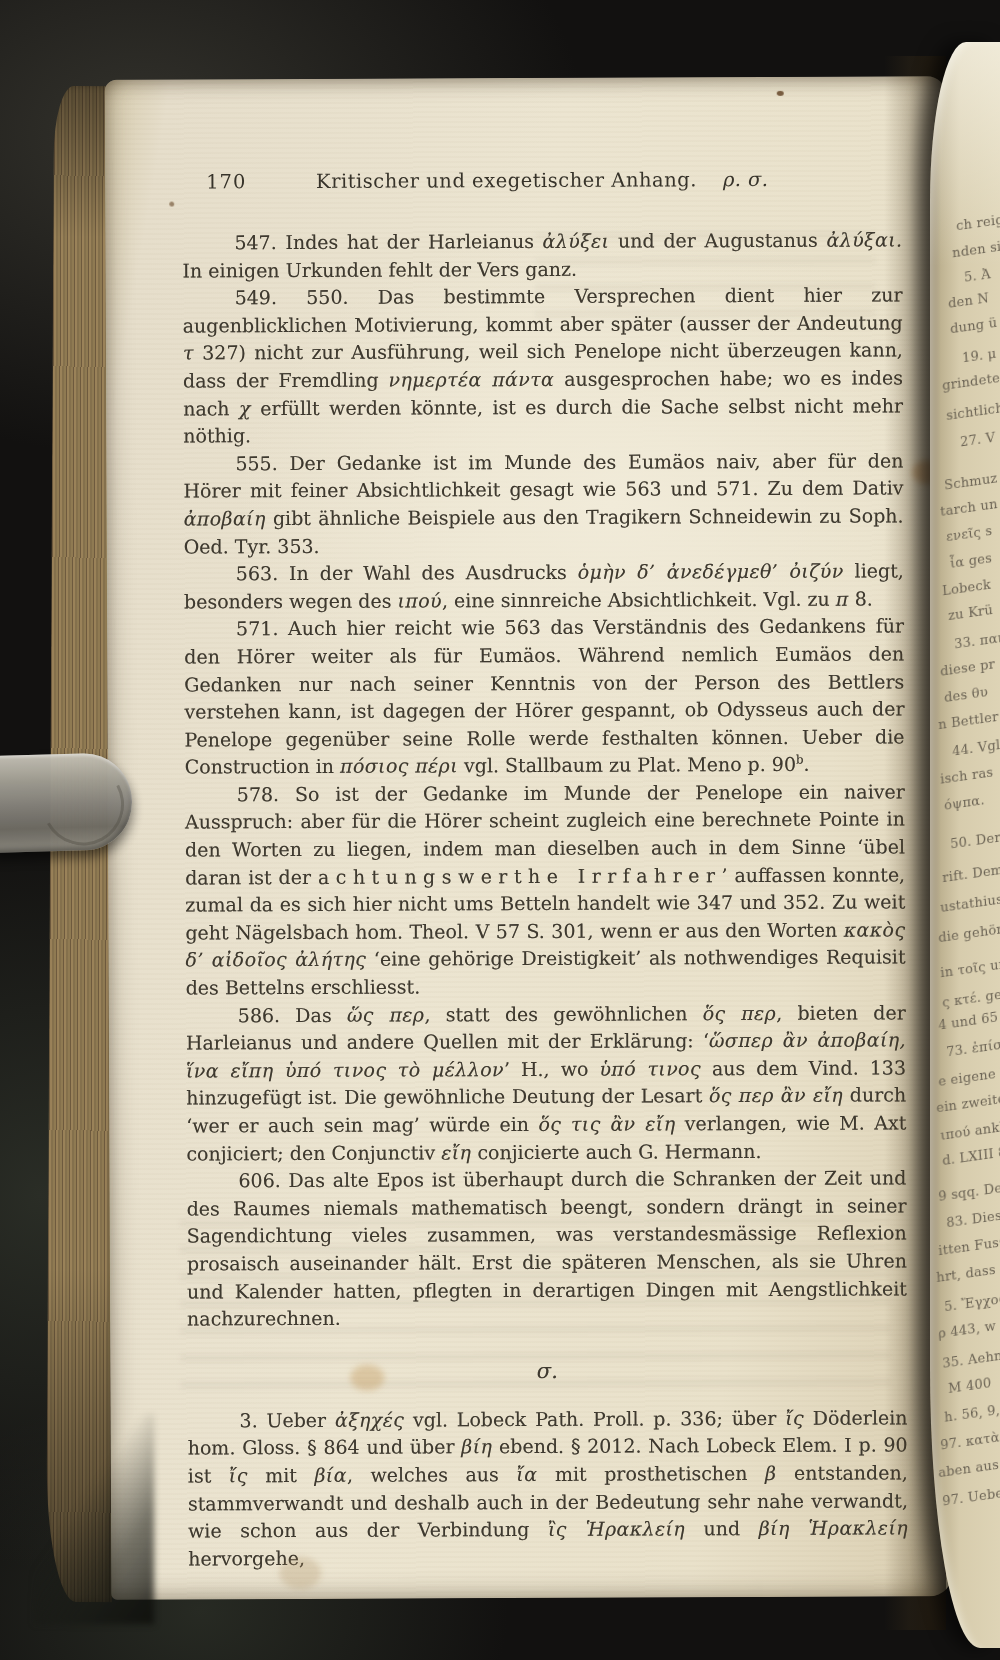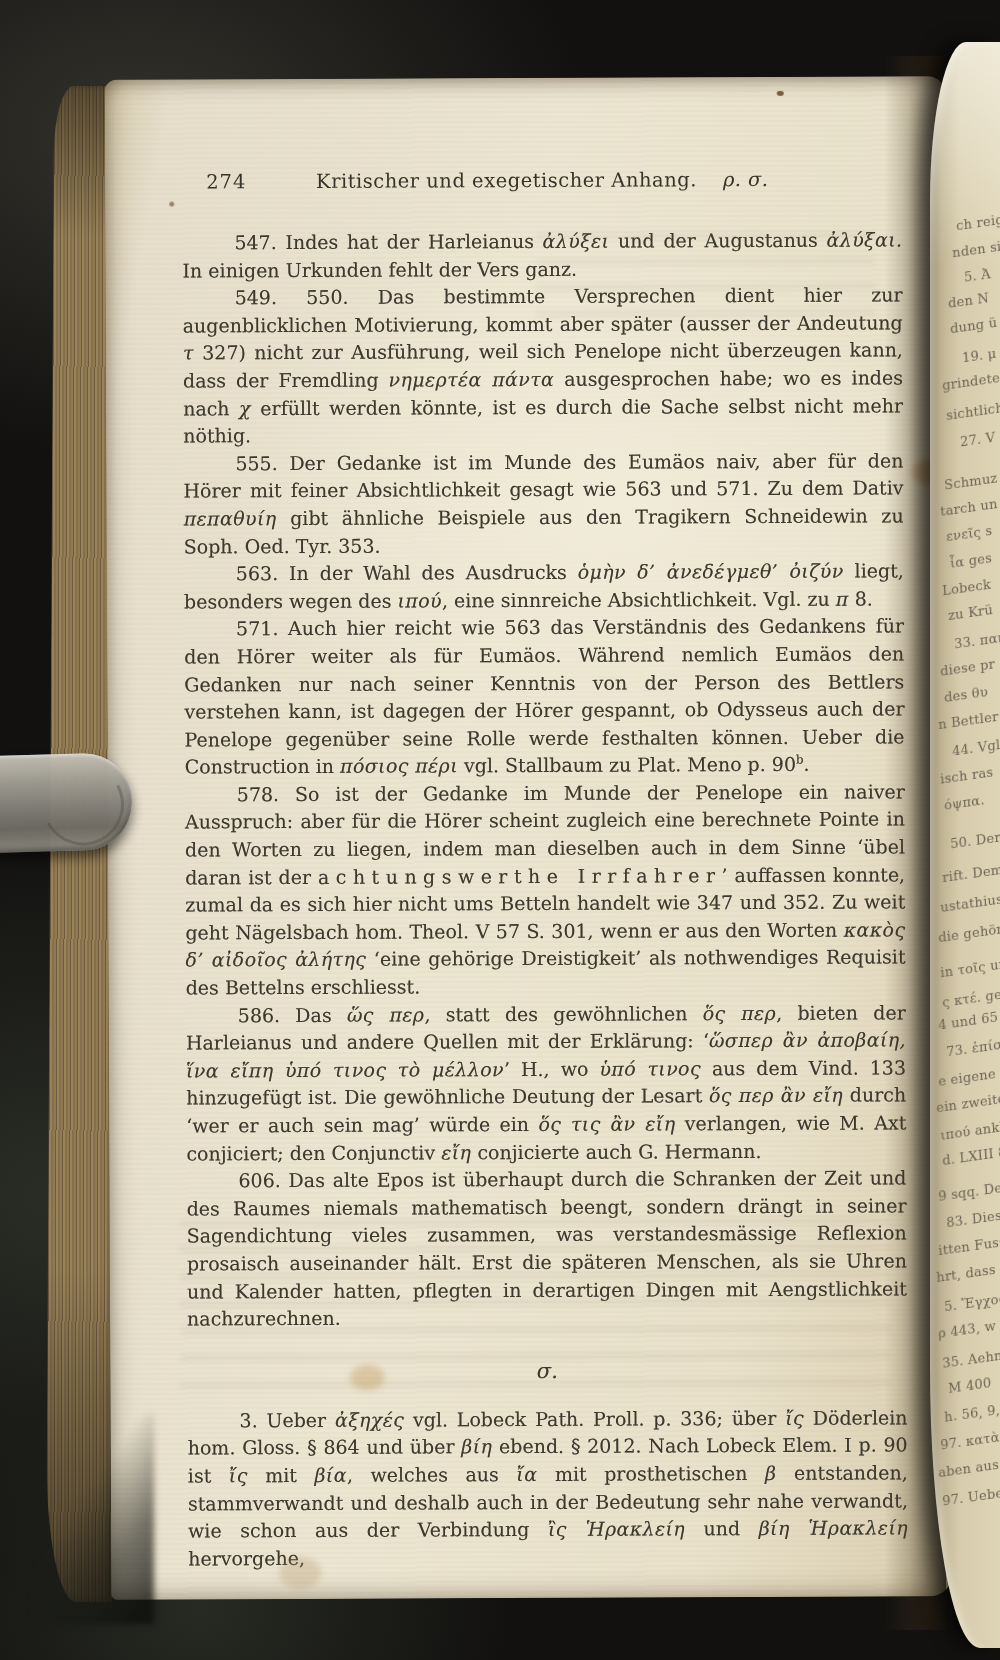--- a/index.html
+++ b/index.html
@@ -127,29 +127,29 @@
 </style>
 </head>
 <body>
 
 <div class="scene">
 
   <div class="stack"></div>
 
   <main class="page">
     <header class="phead">
-      <span class="pageno">274</span>
+      <span class="pageno">170</span>
       <span class="ptitle"><span>Kritischer und exegetischer Anhang.</span><span class="g">ρ. σ.</span></span>
     </header>
 
     <div class="textcol">
       <div id="sec0">
           <p class="para"><span>547. Indes hat der Harleianus </span><span class="g">ἀλύξει</span><span> und der Augustanus </span><span class="g">ἀλύξαι.</span><span> In einigen Urkunden fehlt der Vers ganz.</span></p>
           <p class="para"><span>549. 550. Das bestimmte Versprechen dient hier zur augenblicklichen Motivierung, kommt aber später (ausser der Andeutung </span><span class="g">τ</span><span> 327) nicht zur Ausführung, weil sich Penelope nicht überzeugen kann, dass der Fremdling </span><span class="g">νημερτέα πάντα</span><span> ausgesprochen habe; wo es indes nach </span><span class="g">χ</span><span> erfüllt werden könnte, ist es durch die Sache selbst nicht mehr nöthig.</span></p>
-          <p class="para"><span>555. Der Gedanke ist im Munde des Eumäos naiv, aber für den Hörer mit feiner Absichtlichkeit gesagt wie 563 und 571.  Zu dem Dativ </span><span class="g">πεπαθυίη</span><span> gibt ähnliche Beispiele aus den Tragikern Schneidewin zu Soph. Oed. Tyr. 353.</span></p>
+          <p class="para"><span>555. Der Gedanke ist im Munde des Eumäos naiv, aber für den Hörer mit feiner Absichtlichkeit gesagt wie 563 und 571.  Zu dem Dativ </span><span class="g">ἀποβαίη</span><span> gibt ähnliche Beispiele aus den Tragikern Schneidewin zu Soph. Oed. Tyr. 353.</span></p>
           <p class="para"><span>563. In der Wahl des Ausdrucks </span><span class="g">ὁμὴν δ’ ἀνεδέγμεθ’ ὀιζύν</span><span> liegt, besonders wegen des </span><span class="g">ιπού</span><span>, eine sinnreiche Absichtlichkeit.  Vgl. zu </span><span class="g">π</span><span> 8.</span></p>
           <p class="para"><span>571. Auch hier reicht wie 563 das Verständnis des Gedankens für den Hörer weiter als für Eumäos.  Während nemlich Eumäos den Gedanken nur nach seiner Kenntnis von der Person des Bettlers verstehen kann, ist dagegen der Hörer gespannt, ob Odysseus auch der Penelope gegenüber seine Rolle werde festhalten können.  Ueber die Construction in </span><span class="g">πόσιος πέρι</span><span> vgl. Stallbaum zu Plat. Meno p. 90</span><span class="sup">b</span><span>.</span></p>
           <p class="para"><span>578. So ist der Gedanke im Munde der Penelope ein naiver Ausspruch: aber für die Hörer scheint zugleich eine berechnete Pointe in den Worten zu liegen, indem man dieselben auch in dem Sinne ʻübel daran ist der </span><span class="sp">achtungswerthe Irrfahrer</span><span>’ auffassen konnte, zumal da es sich hier nicht ums Betteln handelt wie 347 und 352.  Zu weit geht Nägelsbach hom. Theol. V 57 S. 301, wenn er aus den Worten </span><span class="g">κακὸς δ’ αἰδοῖος ἀλήτης</span><span> ʻeine gehörige Dreistigkeit’ als nothwendiges Requisit des Bettelns erschliesst.</span></p>
           <p class="para"><span>586. Das </span><span class="g">ὥς περ</span><span>, statt des gewöhnlichen </span><span class="g">ὅς περ</span><span>, bieten der Harleianus und andere Quellen mit der Erklärung: ʻ</span><span class="g">ὥσπερ ἂν ἀποβαίη, ἵνα εἴπη ὑπό τινος τὸ μέλλον</span><span>’ H., wo </span><span class="g">ὑπό τινος</span><span> aus dem Vind. 133 hinzugefügt ist.  Die gewöhnliche Deutung der Lesart </span><span class="g">ὅς περ ἂν εἴη</span><span> durch ʻwer er auch sein mag’ würde ein </span><span class="g">ὅς τις ἂν εἴη</span><span> verlangen, wie M. Axt conjiciert; den Conjunctiv </span><span class="g">εἴη</span><span> conjicierte auch G. Hermann.</span></p>
           <p class="para"><span>606. Das alte Epos ist überhaupt durch die Schranken der Zeit und des Raumes niemals mathematisch beengt, sondern drängt in seiner Sagendichtung vieles zusammen, was verstandesmässige Reflexion prosaisch auseinander hält.  Erst die späteren Menschen, als sie Uhren und Kalender hatten, pflegten in derartigen Dingen mit Aengstlichkeit nachzurechnen.</span></p>
         </div>
       <div class="sigma">σ.</div>
       <div id="sec1">
           <p class="para"><span>3. Ueber </span><span class="g">ἀξηχές</span><span> vgl. Lobeck Path. Proll. p. 336; über </span><span class="g">ἴς</span><span> Döderlein hom. Gloss. § 864 und über </span><span class="g">βίη</span><span> ebend. § 2012.  Nach Lobeck Elem. I p. 90 ist </span><span class="g">ἴς</span><span> mit </span><span class="g">βία</span><span>, welches aus </span><span class="g">ἴα</span><span> mit prosthetischen </span><span class="g">β</span><span> entstanden, stammverwandt und deshalb auch in der Bedeutung sehr nahe verwandt, wie schon aus der Verbindung </span><span class="g">ἲς Ἡρακλείη</span><span> und </span><span class="g">βίη Ἡρακλείη</span><span> hervorgehe,</span></p>
         </div>

